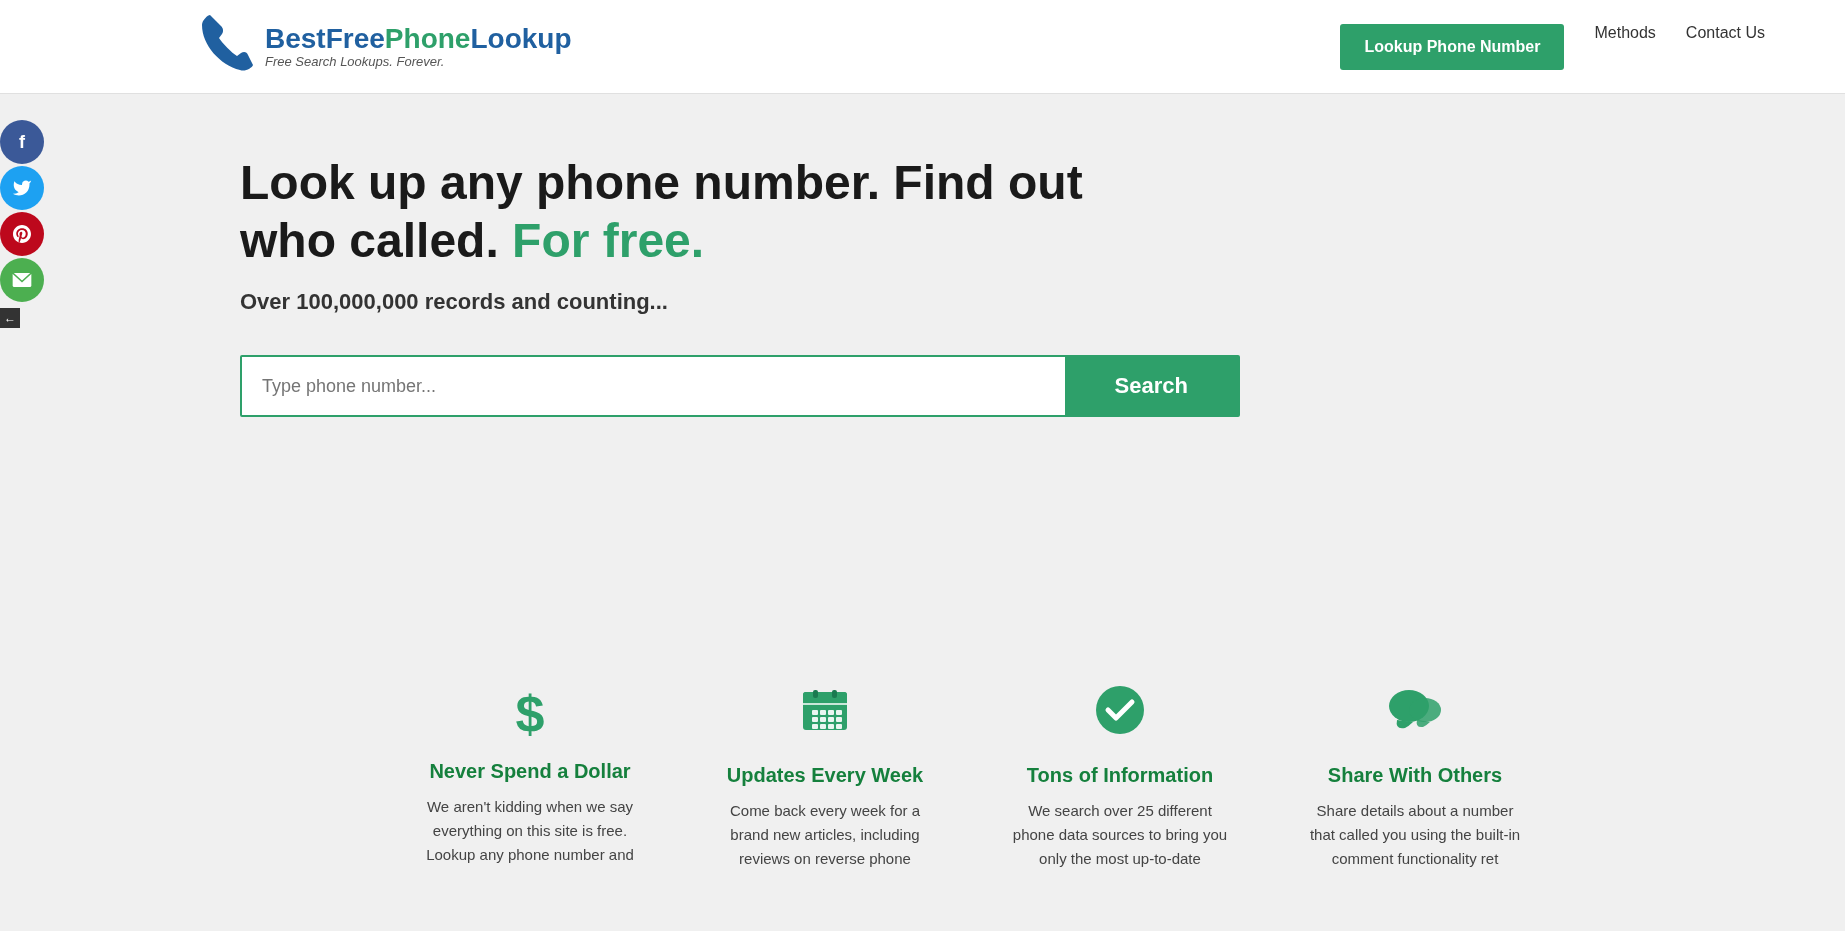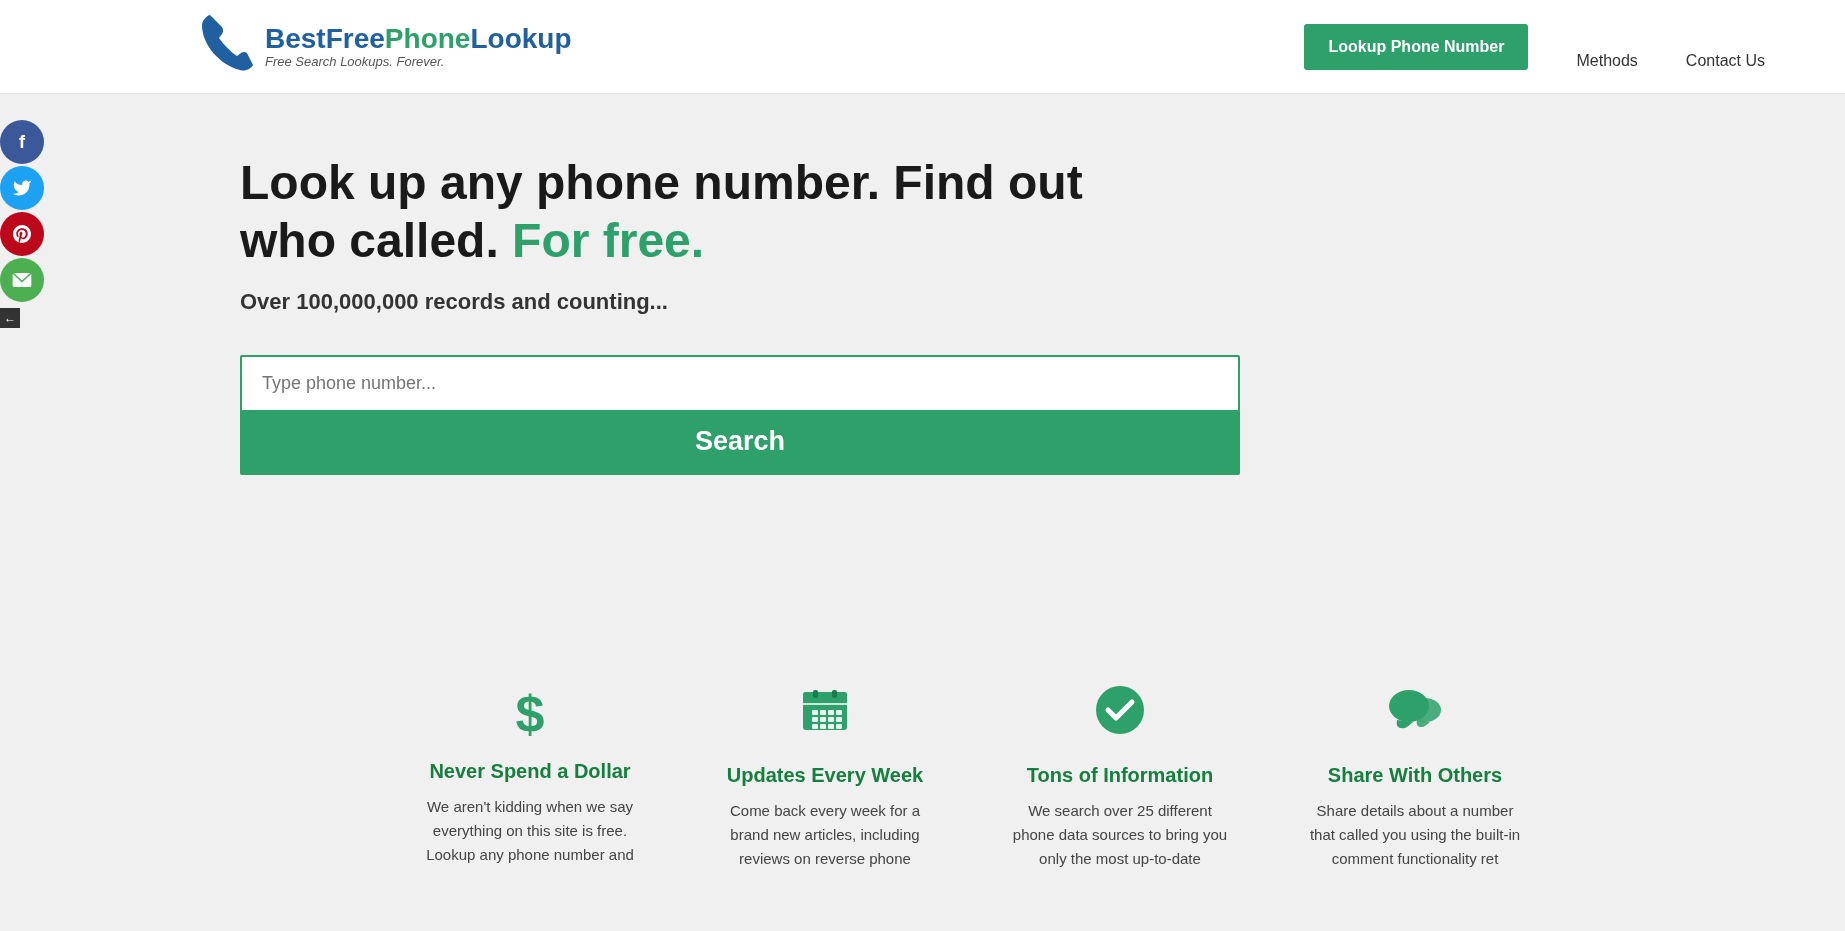--- a/index.html
+++ b/index.html
@@ -36,22 +36,22 @@
     .logo-phone { color: #2ea06a; }
     .logo-lookup { color: #2060a0; }
     .logo-tagline {
       font-size: 13px;
       color: #555;
       font-style: italic;
     }
 
     .nav-area {
       display: flex;
-      align-items: flex-end;
-      gap: 48px;
+      align-items: flex-start;
+      gap: 30px;
     }
     .nav-lookup-btn {
       background: #2ea06a;
       color: #fff;
       border: none;
       padding: 14px 24px;
       font-size: 16px;
       font-weight: bold;
       cursor: pointer;
       border-radius: 3px;
@@ -125,36 +125,35 @@
       color: #333;
       margin-bottom: 40px;
     }
     .search-bar {
       display: flex;
       max-width: 1000px;
       border: 2px solid #2ea06a;
       border-radius: 2px;
       overflow: hidden;
       background: #737373;
-      flex-direction: column;
     }
     .search-input {
       flex: 1;
       padding: 16px 20px;
       font-size: 18px;
       border: none;
       outline: none;
       color: #999;
     }
     .search-btn {
       background: #2ea06a;
       color: #fff;
       border: none;
       padding: 16px 50px;
-      font-size: 27px;
+      font-size: 22px;
       font-weight: bold;
       cursor: pointer;
     }
 
     
     .features {
       background: #f0f0f0;
       padding: 40px 80px 60px 180px;
       display: grid;
       grid-template-columns: repeat(4, 1fr);

